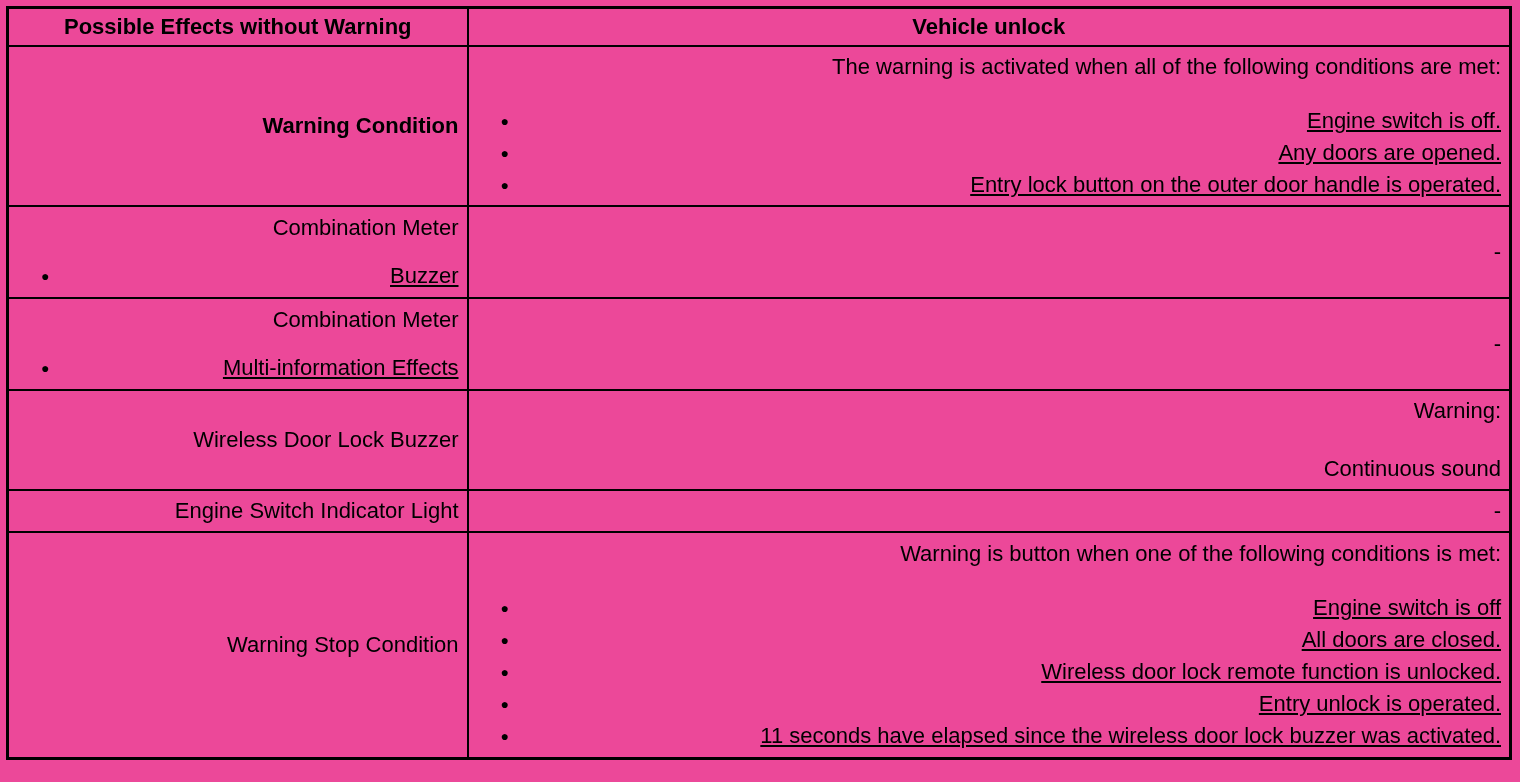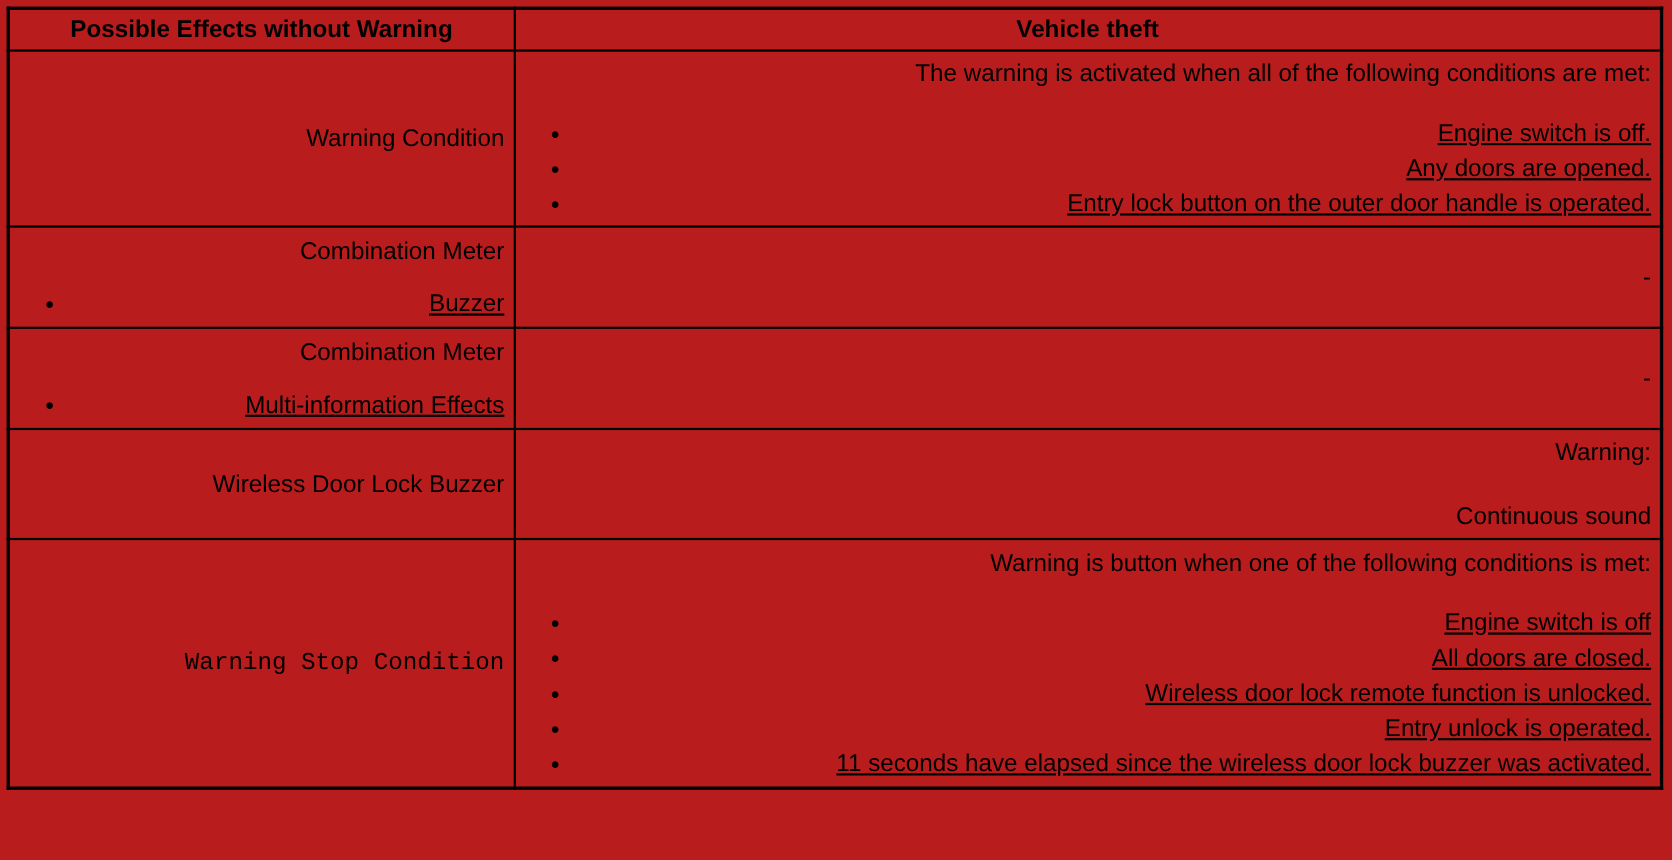--- a/index.html
+++ b/index.html
@@ -9,21 +9,21 @@
     background: #ffffff;
   }
   body {
     font-family: "Liberation Sans", "DejaVu Sans", sans-serif;
     color: #000000;
   }
   .page {
     width: 1520px;
     height: 782px;
     padding: 6px;
-    background: #b91c1c;
+    background: #ec4899;
   }
   table.spec-table {
     border-collapse: collapse;
     width: 1506px;
     table-layout: fixed;
     border: 3px solid #000000;
   }
   col.c1 { width: 460px; }
   th, td {
     border: 2px solid #000000;
@@ -33,26 +33,26 @@
     line-height: 32px;
     text-align: right;
     word-wrap: break-word;
   }
   th {
     font-weight: bold;
     text-align: center;
     height: 36px;
     padding: 2px 8px;
   }
-  td.h-r1 { height: 160px; }
+  td.h-r1 { height: 160px; font-weight: bold; }
   td.h-r2 { height: 92px; }
   td.h-r3 { height: 92px; }
   td.h-r4 { height: 96px; }
   td.h-r5 { height: 36px; }
-  td.h-r6 { height: 226px; font-family: Liberation Mono, monospace; }
+  td.h-r6 { height: 226px; }
   .cell-text { margin: 0; }
   .cell-text.gap-above { margin-top: 26px; }
   ul.bullets {
     list-style: none;
     margin: 22px 0 0 0;
     padding: 0 0 0 24px;
   }
   ul.bullets.tight { margin-top: 16px; }
   ul.bullets li {
     position: relative;
@@ -74,21 +74,21 @@
 
 <div class="page">
   <table class="spec-table">
     <colgroup>
       <col class="c1">
       <col class="c2">
     </colgroup>
     <thead>
       <tr>
         <th>Possible Effects without Warning</th>
-        <th>Vehicle theft</th>
+        <th>Vehicle unlock</th>
       </tr>
     </thead>
     <tbody>
 
       <tr>
         <td class="h-r1">
           <div class="cell-text">Warning Condition</div>
         </td>
         <td>
           <div class="cell-text">The warning is activated when all of the following conditions are met:</div>
@@ -127,20 +127,28 @@
       <tr>
         <td class="h-r4">
           <div class="cell-text">Wireless Door Lock Buzzer</div>
         </td>
         <td>
           <div class="cell-text">Warning:</div>
           <div class="cell-text gap-above">Continuous sound</div>
         </td>
       </tr>
 
+      <tr>
+        <td class="h-r5">
+          <div class="cell-text">Engine Switch Indicator Light</div>
+        </td>
+        <td>
+          <div class="cell-text">-</div>
+        </td>
+      </tr>
 
       <tr>
         <td class="h-r6">
           <div class="cell-text">Warning Stop Condition</div>
         </td>
         <td>
           <div class="cell-text">Warning is button when one of the following conditions is met:</div>
           <ul class="bullets">
               <li>Engine switch is off</li>
               <li>All doors are closed.</li>

